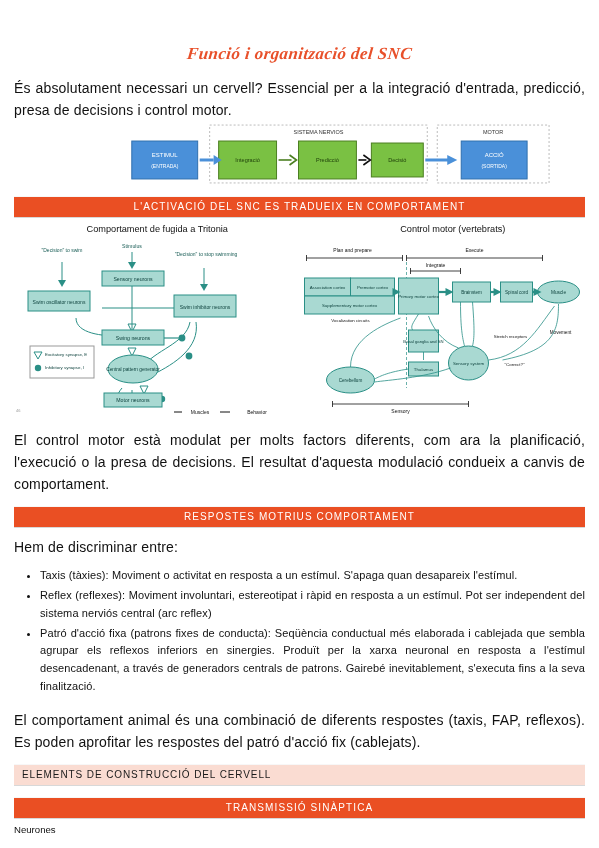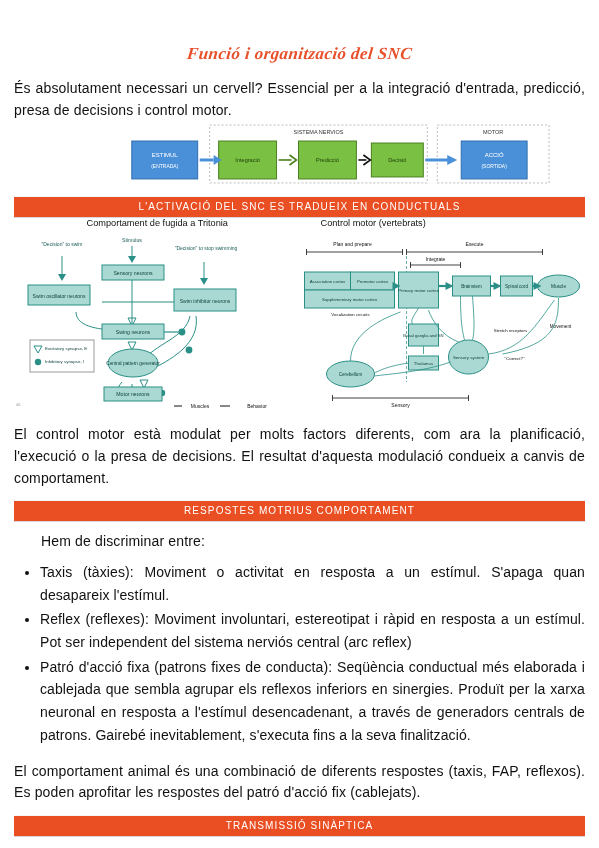--- a/index.html
+++ b/index.html
@@ -18,47 +18,47 @@
     font-size:17px;letter-spacing:.4px;
     color:#e8502a;
     transform:skewX(-6deg);
   }
 
   
   .para{
     font-size:14px;line-height:1.55;color:#111;
     margin:14px 0 0 0;text-align:justify;letter-spacing:.15px;
   }
-  .para.tight{margin-top:9px;margin-left:27px;}
+  .para.tight{margin-top:9px;}
 
   
   .bar{
     background:#ea4f23;color:#ffffff;
     text-align:center;font-size:10px;letter-spacing:1.1px;
     padding:4px 0 5px 0;margin:11px 0 0 0;
     border-top:1px solid #f7f7f7;border-bottom:1px solid #d8d8d8;
   }
   .bar.sub{background:#fadcd2;color:#1a1a1a;text-align:left;padding-left:8px;letter-spacing:.9px;}
 
   
-  .fig-caps{display:flex;font-size:9.2px;gap:20px;}
+  .fig-caps{display:flex;margin-top:6px;font-size:9.2px;gap:20px;}
   .fig-caps .c1{width:52%;text-align:center;}
-  .fig-caps .c2{width:48%;text-align:left;}
+  .fig-caps .c2{width:48%;text-align:center;}
 
   
   .figrow{display:flex;gap:6px;margin-top:4px;height:178px;}
   .figbox{position:relative;}
   .figL{width:272px;}
   .figR{flex:1;}
   .figsvg{width:100%;height:100%;display:block;}
 
   
   ul.bullets{margin:8px 0 0 0;padding-left:26px;}
   ul.bullets li{
-    font-size:14px;line-height:1.62;margin-bottom:2px;
+    font-size:11px;line-height:1.62;margin-bottom:2px;
     text-align:justify;letter-spacing:.1px;
   }
 
   
   .neurorow{display:flex;margin-top:3px;height:108px;}
   .neuroL{width:66%;}
   .neuroR{width:34%;}
   .sub-caps{display:flex;margin-top:5px;font-size:9.6px;}
   .sub-caps .n1{width:66%;text-align:left;}
   .sub-caps .n2{width:34%;text-align:center;margin-top:22px;}
@@ -109,21 +109,21 @@
         <line x1="345" y1="37" x2="353" y2="37"></line>
           <polyline points="350,32 357,37 350,42"></polyline>
       </g>
       <g stroke="#4a90d9" stroke-width="3" fill="none">
         <line x1="412" y1="37" x2="436" y2="37"></line>
           <polygon points="434,32 444,37 434,42" fill="#4a90d9" stroke="none"></polygon>
       </g>
     </svg>
   </div>
 
-  <div class="bar">L'ACTIVACIÓ DEL SNC ES TRADUEIX EN CONDUCTUALS</div>
+  <div class="bar">L'ACTIVACIÓ DEL SNC ES TRADUEIX EN COMPORTAMENT</div>
 
   <div class="fig-caps">
     <div class="c1">Comportament de fugida a Tritonia</div>
     <div class="c2">Control motor (vertebrats)</div>
   </div>
 
   <div class="figrow">
 
     <div class="figbox figL">
       <svg viewBox="0 0 272 178" class="figsvg" preserveAspectRatio="xMidYMid meet">
@@ -276,22 +276,22 @@
   <p class="para tight">Hem de discriminar entre:</p>
 
   <ul class="bullets">
     <li>Taxis (tàxies): Moviment o activitat en resposta a un estímul. S'apaga quan desapareix l'estímul.</li>
     <li>Reflex (reflexes): Moviment involuntari, estereotipat i ràpid en resposta a un estímul. Pot ser independent del sistema nerviós central (arc reflex)</li>
     <li>Patró d'acció fixa (patrons fixes de conducta): Seqüència conductual més elaborada i cablejada que sembla agrupar els reflexos inferiors en sinergies. Produït per la xarxa neuronal en resposta a l'estímul desencadenant, a través de generadors centrals de patrons. Gairebé inevitablement, s'executa fins a la seva finalització.</li>
   </ul>
 
   <p class="para">El comportament animal és una combinació de diferents respostes (taxis, FAP, reflexos). Es poden aprofitar les respostes del patró d'acció fix (cablejats).</p>
 
+  <div class="bar sub">ELEMENTS DE CONSTRUCCIÓ DEL CERVELL</div>
   <div class="bar">TRANSMISSIÓ SINÀPTICA</div>
-  <div class="bar sub">ELEMENTS DE CONSTRUCCIÓ DEL CERVELL</div>
 
   <div class="sub-caps">
     <div class="n1">Neurones</div>
     <div class="n2">Glia</div>
   </div>
 
   <div class="neurorow">
     <div class="neuroL">
       <svg viewBox="0 0 378 108" class="figsvg" preserveAspectRatio="xMidYMid meet">
         <g stroke="#555" stroke-width="0.7" fill="none">

